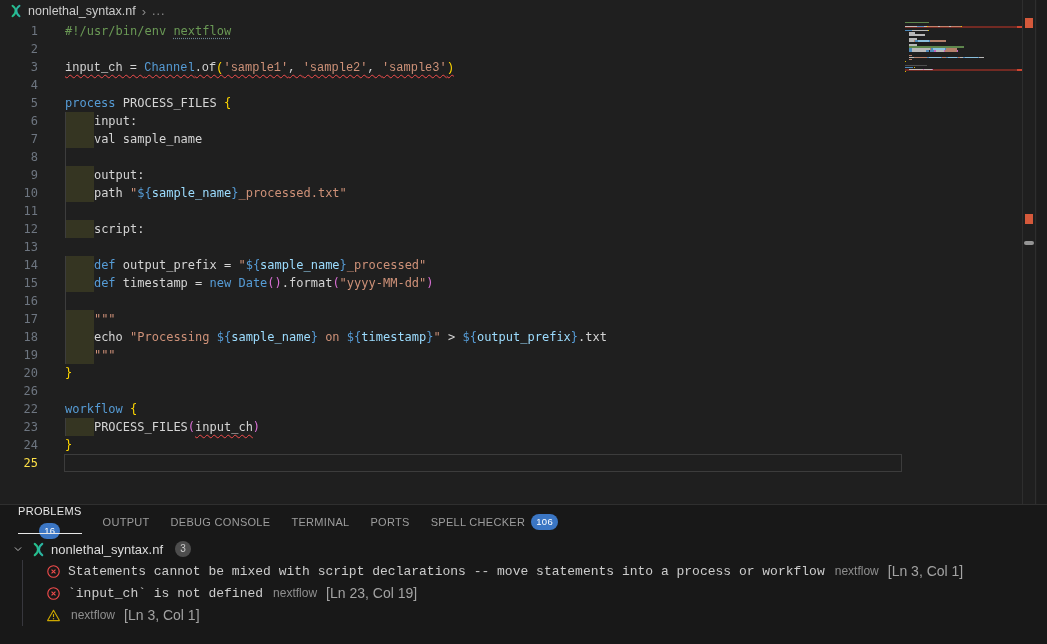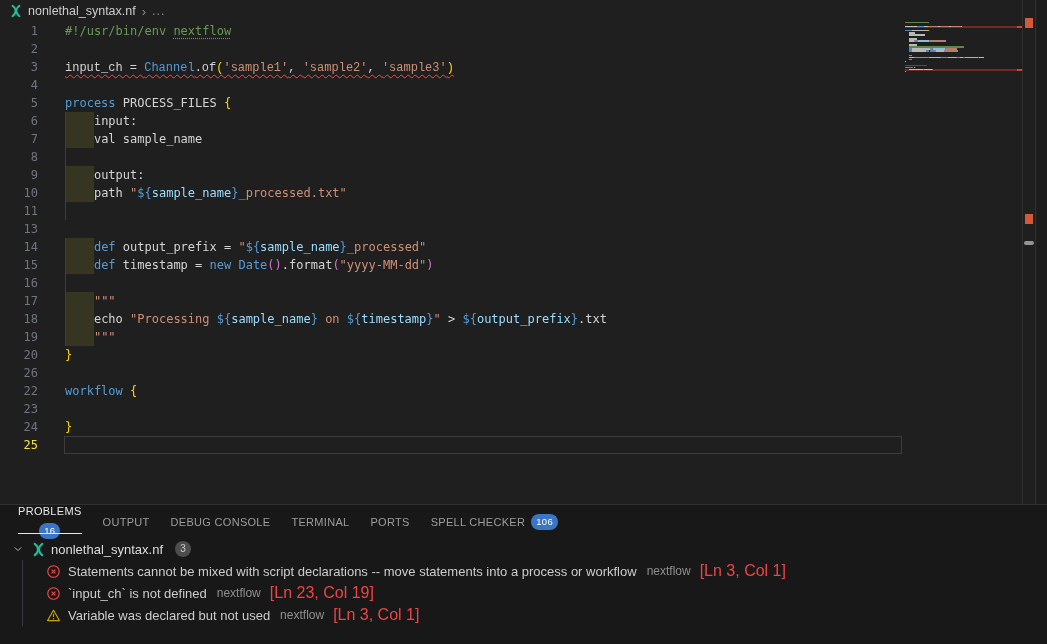--- a/index.html
+++ b/index.html
@@ -60,23 +60,23 @@
   .badge { background:var(--c-accent); color:#ffffff; font-size:9.5px; line-height:16px;
            min-width:16px; height:16px; padding:0 5px; border-radius:9px; text-align:center; }
 
   .file-row { display:flex; align-items:center; height:22px; padding-left:10px; gap:5px; }
   .file-row .fname { color:#dcdcdc; font-size:13px; }
   .count-badge { background:#4d4d4d; color:#cccccc; font-size:10px; line-height:16px;
                  min-width:16px; height:16px; padding:0 4px; border-radius:9px; text-align:center; margin-left:7px; }
   .problem-list { position:relative; }
   .problem-list::before { content:""; position:absolute; left:22px; top:0; bottom:0; width:1px; background:#37373d; }
   .problem-row { display:flex; align-items:center; height:22px; padding-left:46px; gap:7px; }
-  .problem-row .msg { color:#cccccc; font-size:13px; }
+  .problem-row .msg { color:#cccccc; font-size:13px;font-family:Liberation Mono, monospace; }
   .problem-row .src { color:#8f8f8f; font-size:12px; margin-left:3px; }
-  .problem-row .loc { color:#ef4444; font-size:16px; margin-left:2px; }
+  .problem-row .loc { color:#a3a3a3; font-size:14px; margin-left:2px; }
 
   .icon16 { width:16px; height:16px; flex:none; }
   .icon14 { width:14px; height:14px; flex:none; }
   .chev { width:16px; height:16px; flex:none; display:flex; align-items:center; justify-content:center; }
 </style>
 </head>
 <body>
 
 <div class="breadcrumb">
   <svg class="icon14" viewBox="0 0 24 24">
@@ -94,31 +94,32 @@
       <div class="line"><span class="gutter">2</span><span class="code"></span></div>
       <div class="line"><span class="gutter">3</span><span class="code"><span class="squiggle"><span class="tk tk-txt">input_ch = </span><span class="tk tk-type">Channel</span><span class="tk tk-txt">.of</span><span class="tk tk-b1">(</span><span class="tk tk-str">'sample1'</span><span class="tk tk-txt">, </span><span class="tk tk-str">'sample2'</span><span class="tk tk-txt">, </span><span class="tk tk-str">'sample3'</span><span class="tk tk-b1">)</span></span></span></div>
       <div class="line"><span class="gutter">4</span><span class="code"></span></div>
       <div class="line"><span class="gutter">5</span><span class="code"><span class="tk tk-kw">process</span><span class="tk tk-txt"> PROCESS_FILES </span><span class="tk tk-b1">{</span></span></div>
       <div class="line"><span class="gutter">6</span><span class="code"><span class="ind block">    </span><span class="tk tk-txt">input:</span></span></div>
       <div class="line"><span class="gutter">7</span><span class="code"><span class="ind block">    </span><span class="tk tk-txt">val sample_name</span></span></div>
       <div class="line"><span class="gutter">8</span><span class="code"><span class="ind">    </span></span></div>
       <div class="line"><span class="gutter">9</span><span class="code"><span class="ind block">    </span><span class="tk tk-txt">output:</span></span></div>
       <div class="line"><span class="gutter">10</span><span class="code"><span class="ind block">    </span><span class="tk tk-txt">path </span><span class="tk tk-str">"</span><span class="tk tk-interp">${</span><span class="tk tk-var">sample_name</span><span class="tk tk-interp">}</span><span class="tk tk-str">_processed.txt"</span></span></div>
       <div class="line"><span class="gutter">11</span><span class="code"><span class="ind">    </span></span></div>
+      <div class="line"><span class="gutter">12</span><span class="code"><span class="ind block">    </span><span class="tk tk-txt">script:</span></span></div>
       <div class="line"><span class="gutter">13</span></div>
       <div class="line"><span class="gutter">14</span><span class="code"><span class="ind block">    </span><span class="tk tk-kw">def</span><span class="tk tk-txt"> output_prefix = </span><span class="tk tk-str">"</span><span class="tk tk-interp">${</span><span class="tk tk-var">sample_name</span><span class="tk tk-interp">}</span><span class="tk tk-str">_processed"</span></span></div>
       <div class="line"><span class="gutter">15</span><span class="code"><span class="ind block">    </span><span class="tk tk-kw">def</span><span class="tk tk-txt"> timestamp = </span><span class="tk tk-kw">new</span><span class="tk tk-txt"> </span><span class="tk tk-type">Date</span><span class="tk tk-b2">()</span><span class="tk tk-txt">.format</span><span class="tk tk-b2">(</span><span class="tk tk-str">"yyyy-MM-dd"</span><span class="tk tk-b2">)</span></span></div>
       <div class="line"><span class="gutter">16</span><span class="code"><span class="ind">    </span></span></div>
       <div class="line"><span class="gutter">17</span><span class="code"><span class="ind block">    </span><span class="tk tk-str">"""</span></span></div>
       <div class="line"><span class="gutter">18</span><span class="code"><span class="ind block">    </span><span class="tk tk-txt">echo </span><span class="tk tk-str">"Processing </span><span class="tk tk-interp">${</span><span class="tk tk-var">sample_name</span><span class="tk tk-interp">}</span><span class="tk tk-str"> on </span><span class="tk tk-interp">${</span><span class="tk tk-var">timestamp</span><span class="tk tk-interp">}</span><span class="tk tk-str">"</span><span class="tk tk-txt"> &gt; </span><span class="tk tk-interp">${</span><span class="tk tk-var">output_prefix</span><span class="tk tk-interp">}</span><span class="tk tk-txt">.txt</span></span></div>
       <div class="line"><span class="gutter">19</span><span class="code"><span class="ind block">    </span><span class="tk tk-str">"""</span></span></div>
       <div class="line"><span class="gutter">20</span><span class="code"><span class="tk tk-b1">}</span></span></div>
       <div class="line"><span class="gutter">26</span><span class="code"></span></div>
       <div class="line"><span class="gutter">22</span><span class="code"><span class="tk tk-kw">workflow</span><span class="tk tk-txt"> </span><span class="tk tk-b1">{</span></span></div>
-      <div class="line"><span class="gutter">23</span></div>
+      <div class="line"><span class="gutter">23</span><span class="code"><span class="ind block">    </span><span class="tk tk-txt">PROCESS_FILES</span><span class="tk tk-b2">(</span><span class="tk tk-txt u-squiggle">input_ch</span><span class="tk tk-b2">)</span></span></div>
       <div class="line"><span class="gutter">24</span><span class="code"><span class="tk tk-b1">}</span></span></div>
       <div class="line current"><span class="gutter">25</span><span class="code"></span><div class="line-box"></div></div>
     </div>
   <div class="minimap" id="minimap">
       <div class="mm-row">
         <i style="width: 15.75px; background: rgb(106, 153, 85); opacity: 0.85;"></i>
         <i style="width: 8.4px; background: rgb(106, 153, 85); opacity: 0.85;"></i>
       </div>
       <div class="mm-row"></div>
       <div class="mm-row mm-error">
@@ -319,18 +320,17 @@
         <span class="loc">[Ln 23, Col 19]</span>
       </div>
       <div class="problem-row">
         <span style="display: flex;">
           <svg class="icon16" viewBox="0 0 16 16" style="width:15px;height:15px">
             <path d="M8 2.4 L14.3 13.4 H1.7 Z" fill="none" stroke="#cca700" stroke-width="1.2" stroke-linejoin="round"></path>
             <path d="M8 6.3 V9.6" stroke="#cca700" stroke-width="1.2"></path>
             <circle cx="8" cy="11.4" r="0.75" fill="#cca700"></circle>
           </svg>
         </span>
-        <span class="msg">Variable was declared but not used</span>
         <span class="src">nextflow</span>
         <span class="loc">[Ln 3, Col 1]</span>
       </div>
     </div>
 </div>
 
 </body></html>

